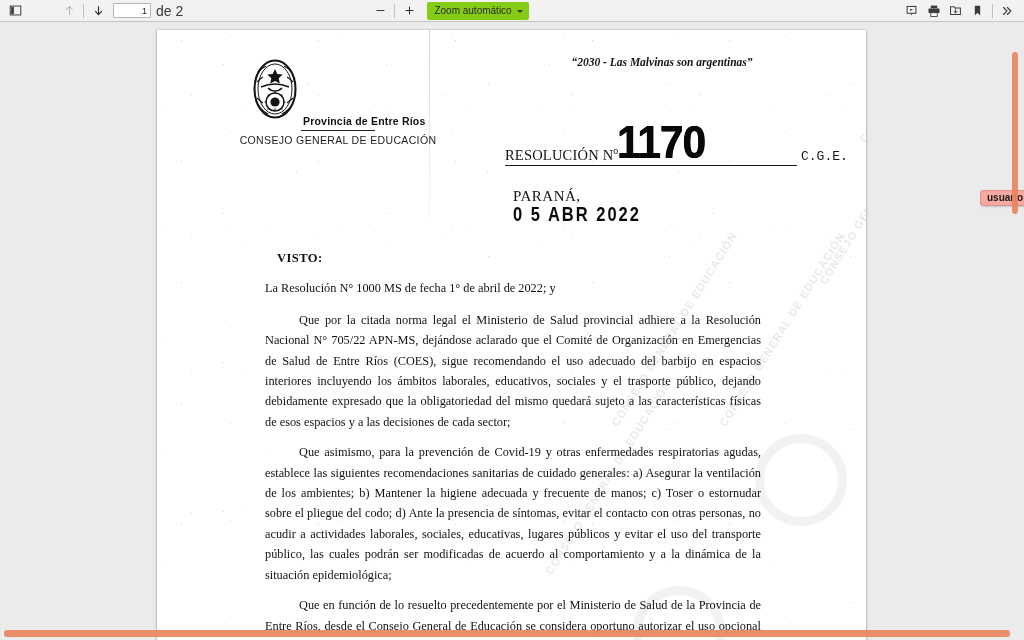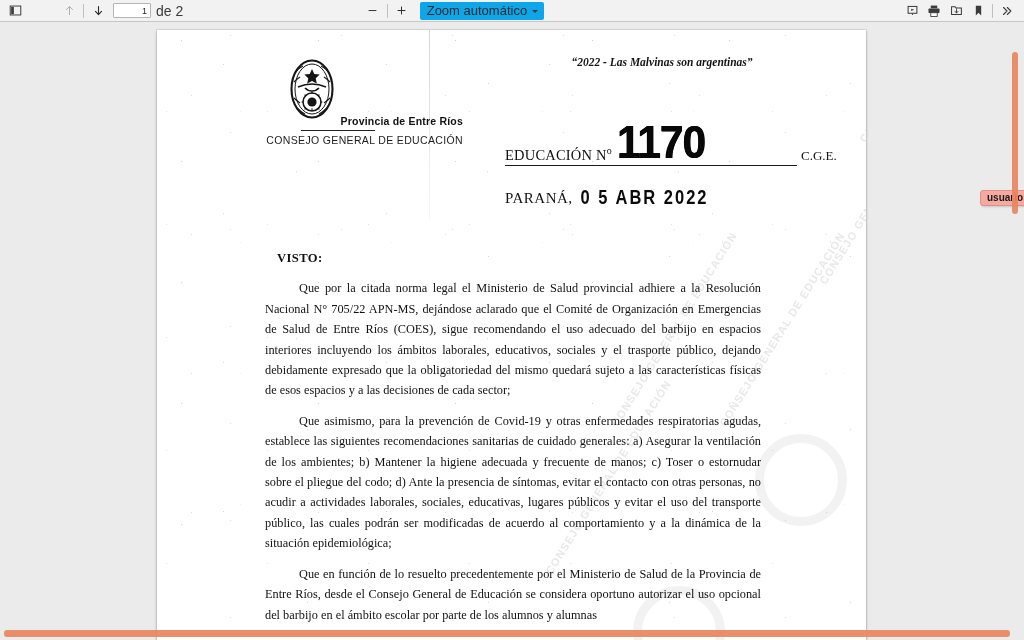--- a/index.html
+++ b/index.html
@@ -64,23 +64,23 @@
   }
   #page-count {
     font-size: 14px;
     color: #3a3a3a;
     margin-left: 5px;
     white-space: nowrap;
   }
   #zoom-select {
     height: 16px;
     border: 1px solid transparent;
-    background: #0ea5e9;
-    font-family: "Liberation Sans", sans-serif;
-    font-size: 13px;
+    background: #84cc16;
+    font-family: "Liberation Sans", sans-serif;
+    font-size: 10px;
     color: #2b2b2b;
     padding: 0 16px 0 6px;
     margin-left: 7px;
     border-radius: 2px;
     display: flex;
     align-items: center;
     position: relative;
     cursor: pointer;
     white-space: nowrap;
   }
@@ -140,21 +140,21 @@
     width: 1px; height: 190px;
     background: linear-gradient(to bottom, rgba(0,0,0,0.16), rgba(0,0,0,0.03));
     pointer-events: none;
   }
 
   
   #letterhead {
     position: absolute;
     left: 56px; top: 28px;
     width: 250px;
-    text-align: right;
+    text-align: center;
     color: #1a1a1a;
   }
   #coat-of-arms { margin: 0 auto 5px auto; width: 48px; height: 62px; }
   #provincia-label {
     font-family: "Liberation Sans", sans-serif;
     font-size: 10.5px;
     font-weight: bold;
     letter-spacing: 0.2px;
     color: #111;
     display: inline-block;
@@ -216,34 +216,35 @@
     line-height: 46px;
     letter-spacing: -1px;
     color: #080808;
     transform: scaleX(0.92);
     transform-origin: left bottom;
     text-shadow: 0.5px 0 0 #080808, -0.4px 0 0 #080808;
   }
   #cge-label {
     position: absolute;
     left: 296px; bottom: 2px;
-    font-family: Liberation Serif, serif;
+    font-family: Liberation Mono, monospace;
     font-size: 13px;
     color: #141414;
     white-space: nowrap;
   }
   #parana-line {
     position: absolute;
     left: 348px; top: 158px;
     font-family: "Liberation Serif", serif;
     font-size: 15px;
     color: #141414;
     white-space: nowrap;
     display: flex;
     align-items: baseline;
+    flex-direction: column;
   }
   #parana-label { letter-spacing: 0.5px; }
   #parana-stamp {
     font-family: "Liberation Sans", sans-serif;
     font-weight: bold;
     font-size: 16.5px;
     letter-spacing: 2px;
     margin-left: 8px;
     color: #0b0b0b;
     transform: scaleY(1.18);
@@ -473,36 +474,37 @@
             <path d="M31.4 51.4 l-1.6 -1.6"></path>
           <path d="M31.4 36.6 l-1.6 1.6"></path>
             <path d="M16.6 51.4 l1.6 -1.6"></path>
         </g>
       </svg>
       <div id="provincia-label">Provincia de Entre Ríos</div>
       <div id="provincia-rule"></div>
       <div id="consejo-label">CONSEJO GENERAL DE EDUCACIÓN</div>
     </div>
 
-    <div id="malvinas-line">“2022 - Las Malvinas son argentinas”</div>
+    <div id="malvinas-line">“2030 - Las Malvinas son argentinas”</div>
 
     <div id="resolution-row">
       <div id="resolution-rule"></div>
-      <div id="resolution-label"><span>EDUCACIÓN N</span><span class="sup">o</span></div>
+      <div id="resolution-label"><span>RESOLUCIÓN N</span><span class="sup">o</span></div>
       <div id="resolution-number">1170</div>
       <div id="cge-label">C.G.E.</div>
     </div>
 
     <div id="parana-line">
       <span id="parana-label">PARANÁ,</span>
       <span id="parana-stamp">0 5 ABR 2022</span>
     </div>
 
     <div id="doc-body">
       <p class="sec-heading">VISTO:</p>
+      <p class="doc-p noindent tight">La Resolución N° 1000 MS de fecha 1° de abril de 2022; y</p>
       <p class="doc-p">Que por la citada norma legal el Ministerio de Salud provincial adhiere a la Resolución Nacional N° 705/22 APN-MS, dejándose aclarado que el Comité de Organización en Emergencias de Salud de Entre Ríos (COES), sigue recomendando el uso adecuado del barbijo en espacios interiores incluyendo los ámbitos laborales, educativos, sociales y el trasporte público, dejando debidamente expresado que la obligatoriedad del mismo quedará sujeto a las características físicas de esos espacios y a las decisiones de cada sector;</p>
       <p class="doc-p">Que asimismo, para la prevención de Covid-19 y otras enfermedades respiratorias agudas, establece las siguientes recomendaciones sanitarias de cuidado generales: a) Asegurar la ventilación de los ambientes; b) Mantener la higiene adecuada y frecuente de manos; c) Toser o estornudar sobre el pliegue del codo; d) Ante la presencia de síntomas, evitar el contacto con otras personas, no acudir a actividades laborales, sociales, educativas, lugares públicos y evitar el uso del transporte público, las cuales podrán ser modificadas de acuerdo al comportamiento y a la dinámica de la situación epidemiológica;</p>
       <p class="doc-p">Que en función de lo resuelto precedentemente por el Ministerio de Salud de la Provincia de Entre Ríos, desde el Consejo General de Educación se considera oportuno autorizar el uso opcional del barbijo en el ámbito escolar por parte de los alumnos y alumnas</p>
     </div>
 
   </div>
 
   <div id="user-badge">
     <span id="user-badge-text"><span>usuario</span>&nbsp;<span class="sub">5/</span></span>
   </div>

